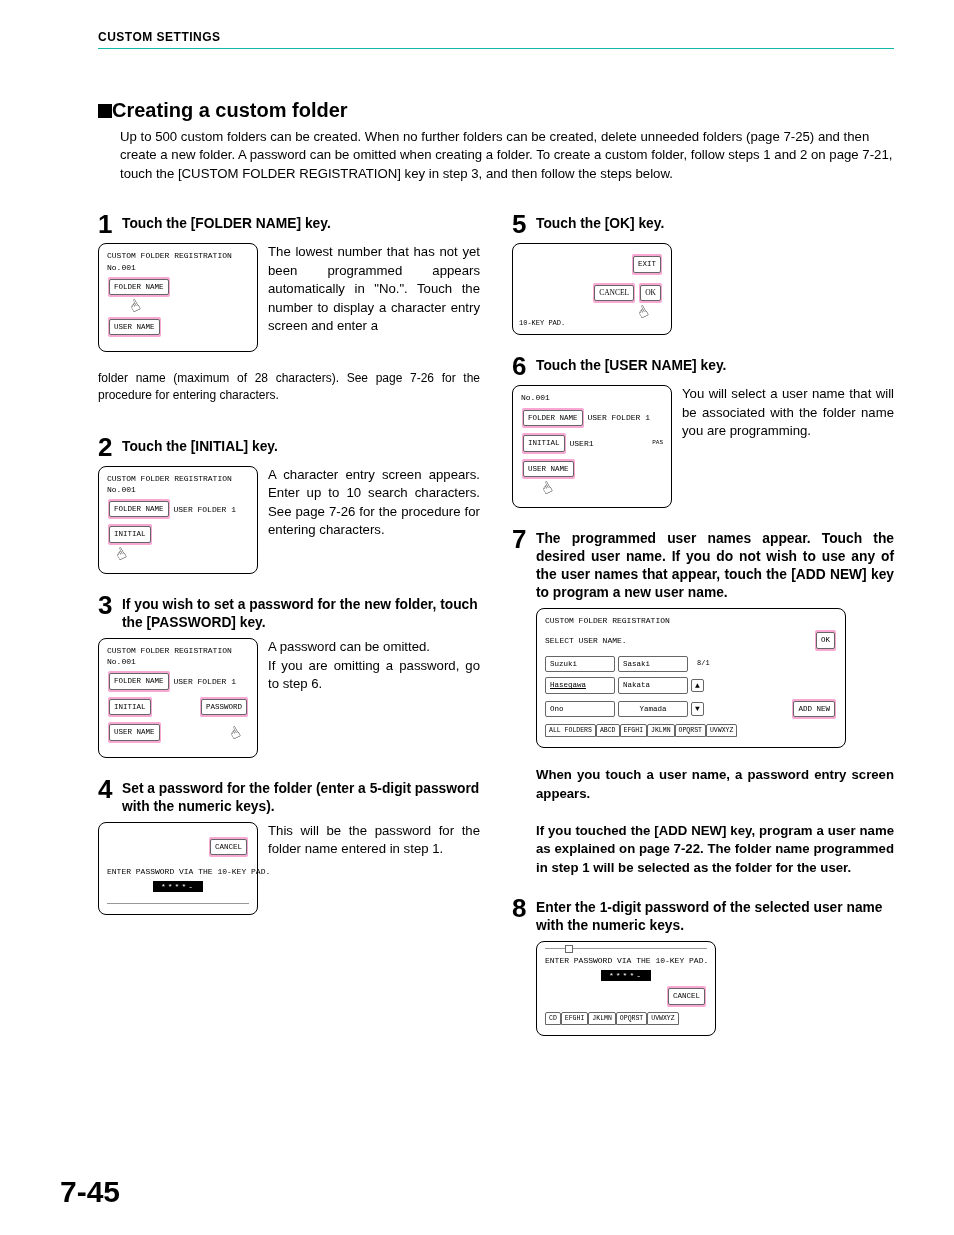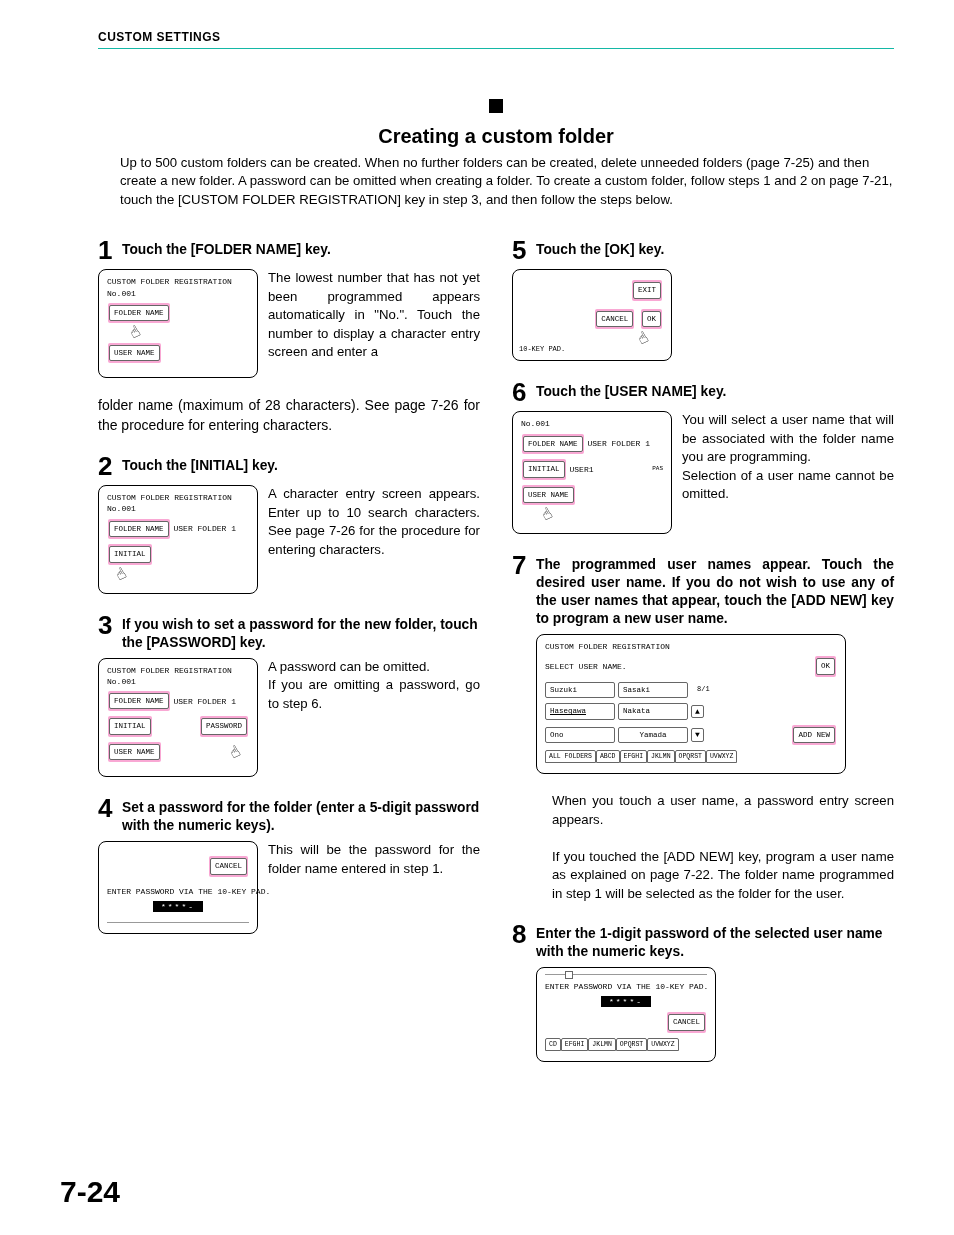--- a/index.html
+++ b/index.html
@@ -26,23 +26,22 @@
     font-size: 12px;
     letter-spacing: 0.5px;
     border-bottom: 1px solid #14b8a6;
     padding-bottom: 4px;
     margin-bottom: 50px;
     margin-left: 38px;
   }
   .section-title {
     display: flex;
     align-items: center;
-    gap: 12px;
+    gap: 0;
     margin-left: 38px;
-    flex-direction: column;
   }
   .section-title .bullet {
     width: 14px; height: 14px; background: #000;
   }
   .section-title h2 {
     font-size: 20px; font-weight: bold; margin: 0;
   }
   .intro {
     margin-left: 60px;
     margin-top: 6px;
@@ -79,27 +78,28 @@
     gap: 10px;
     margin-bottom: 18px;
   }
   .step-body .text {
     font-size: 13.2px;
     line-height: 1.4;
     text-align: justify;
     flex: 1;
   }
   .step-body .text.fullpad {
-    margin-left: 40px;
+    margin-left: 24px;
+    font-weight: bold;
   }
   .continued {
-    font-size: 14px;
+    font-size: 12px;
     line-height: 1.4;
     text-align: justify;
-    margin-bottom: 18px;
+    margin-bottom: 30px;
   }
   .fig {
     border: 1px solid #000;
     border-radius: 8px;
     padding: 6px 8px 10px 8px;
     font-family: "Courier New", monospace;
     font-size: 8px;
     line-height: 1.4;
     box-sizing: border-box;
     flex-shrink: 0;
@@ -248,21 +248,21 @@
 
     <div class="col">
 
       <div class="step">
         <div class="num">5</div>
         <div class="head">Touch the [OK] key.</div>
       </div>
       <div class="step-body">
         <div class="fig med" style="height:92px;position:relative;">
           <div class="row" style="text-align:right;"><span class="btn-shadow"><span class="btn">EXIT</span></span></div>
-          <div class="row" style="text-align:right;margin-top:6px;">
+          <div class="row" style="text-align:right;margin-top:6px;font-family:Liberation Serif, serif;">
             <span class="btn-shadow"><span class="btn">CANCEL</span></span>
             <span class="btn-shadow"><span class="btn">OK</span></span>
           </div>
           <div class="row" style="text-align:right;padding-right:14px;"><span class="hand">☝</span></div>
           <div style="position:absolute;left:6px;bottom:6px;font-size:7px;">10-KEY PAD.</div>
         </div>
       </div>
 
       <div class="step">
         <div class="num">6</div>
@@ -278,21 +278,20 @@
           <div class="row flex">
               <span class="btn-shadow"><span class="btn">INITIAL</span></span>
               <span>USER1</span>
               <span style="margin-left:auto;font-size:6px;">PAS</span>
             </div>
           <div class="row"><span class="btn-shadow"><span class="btn">USER NAME</span></span></div>
           <div class="row" style="margin-left:22px;"><span class="hand">☝</span></div>
         </div>
         <div class="text">
           <span>You will select a user name that will be associated with the folder name you are programming.</span><br>
-          <span>Selection of a user name cannot be omitted.</span>
         </div>
       </div>
 
       <div class="step">
         <div class="num">7</div>
         <div class="head" style="text-align:justify;">The programmed user names appear. Touch the desired user name. If you do not wish to use any of the user names that appear, touch the [ADD NEW] key to program a new user name.</div>
       </div>
       <div class="step-body" style="flex-direction:column;">
         <div class="fig wide" style="margin-left:24px;">
           <div>CUSTOM FOLDER REGISTRATION</div>
@@ -349,14 +348,14 @@
             <span>JKLMN</span>
             <span>OPQRST</span>
             <span>UVWXYZ</span>
           </div>
         </div>
       </div>
 
     </div>
   </div>
 
-  <div class="pgnum">7-24</div>
+  <div class="pgnum">7-45</div>
 </div>
 
 </body></html>

